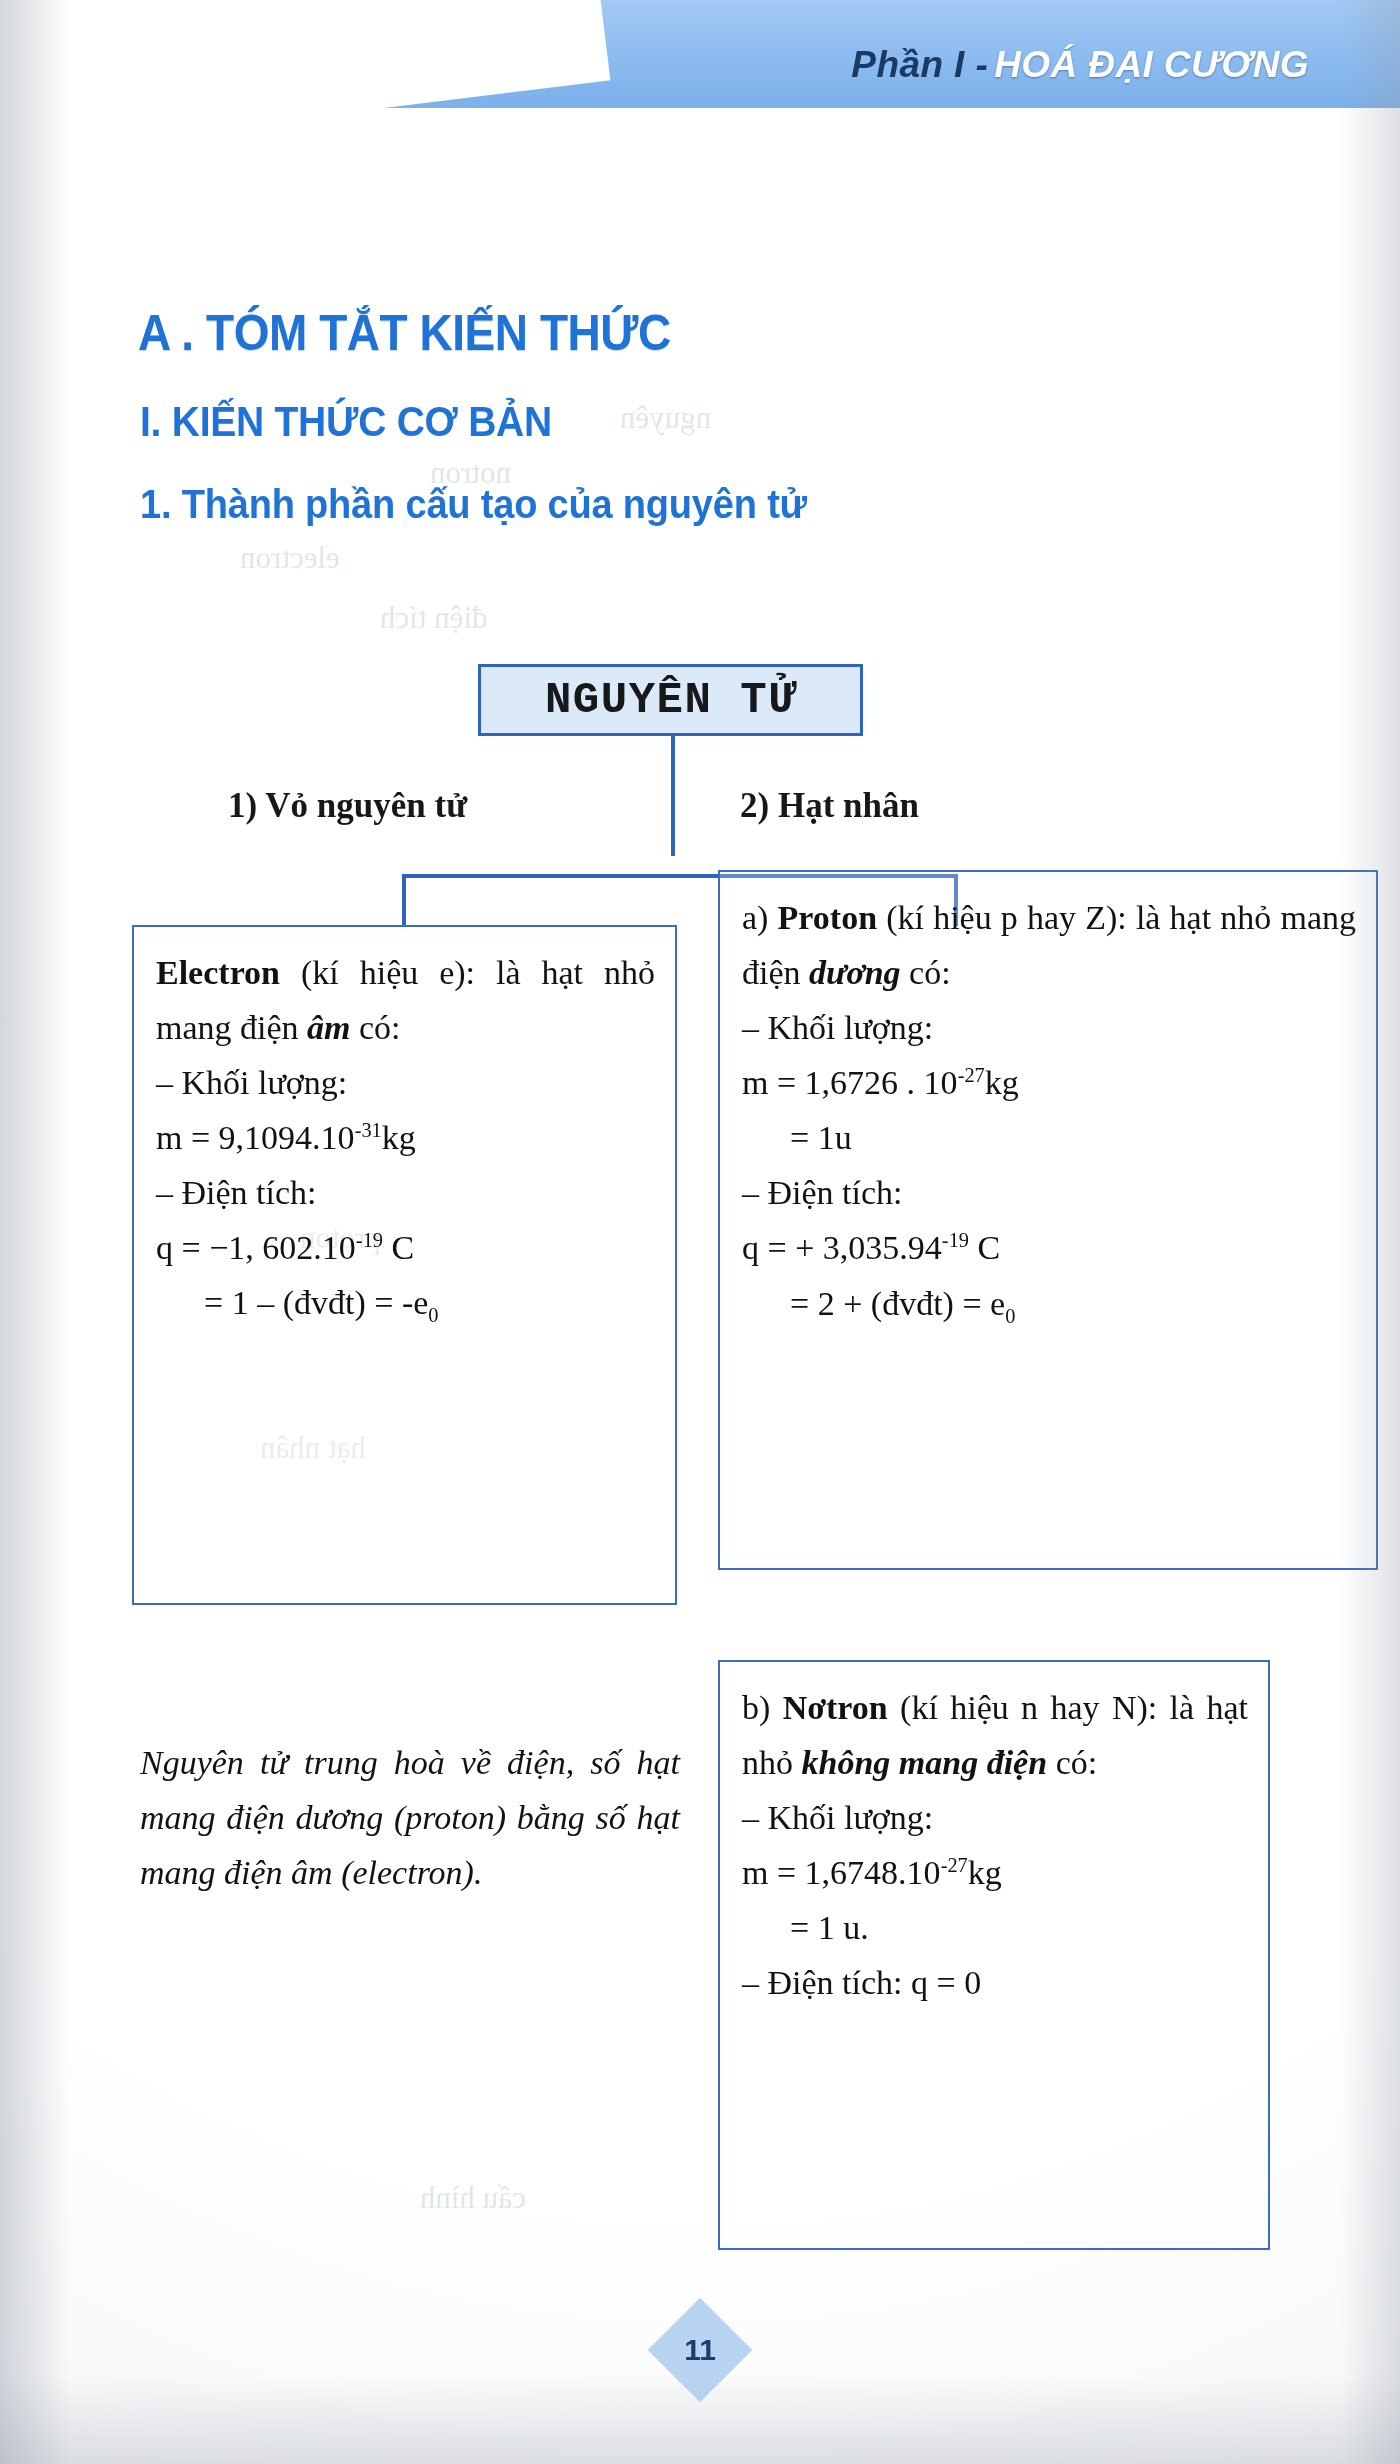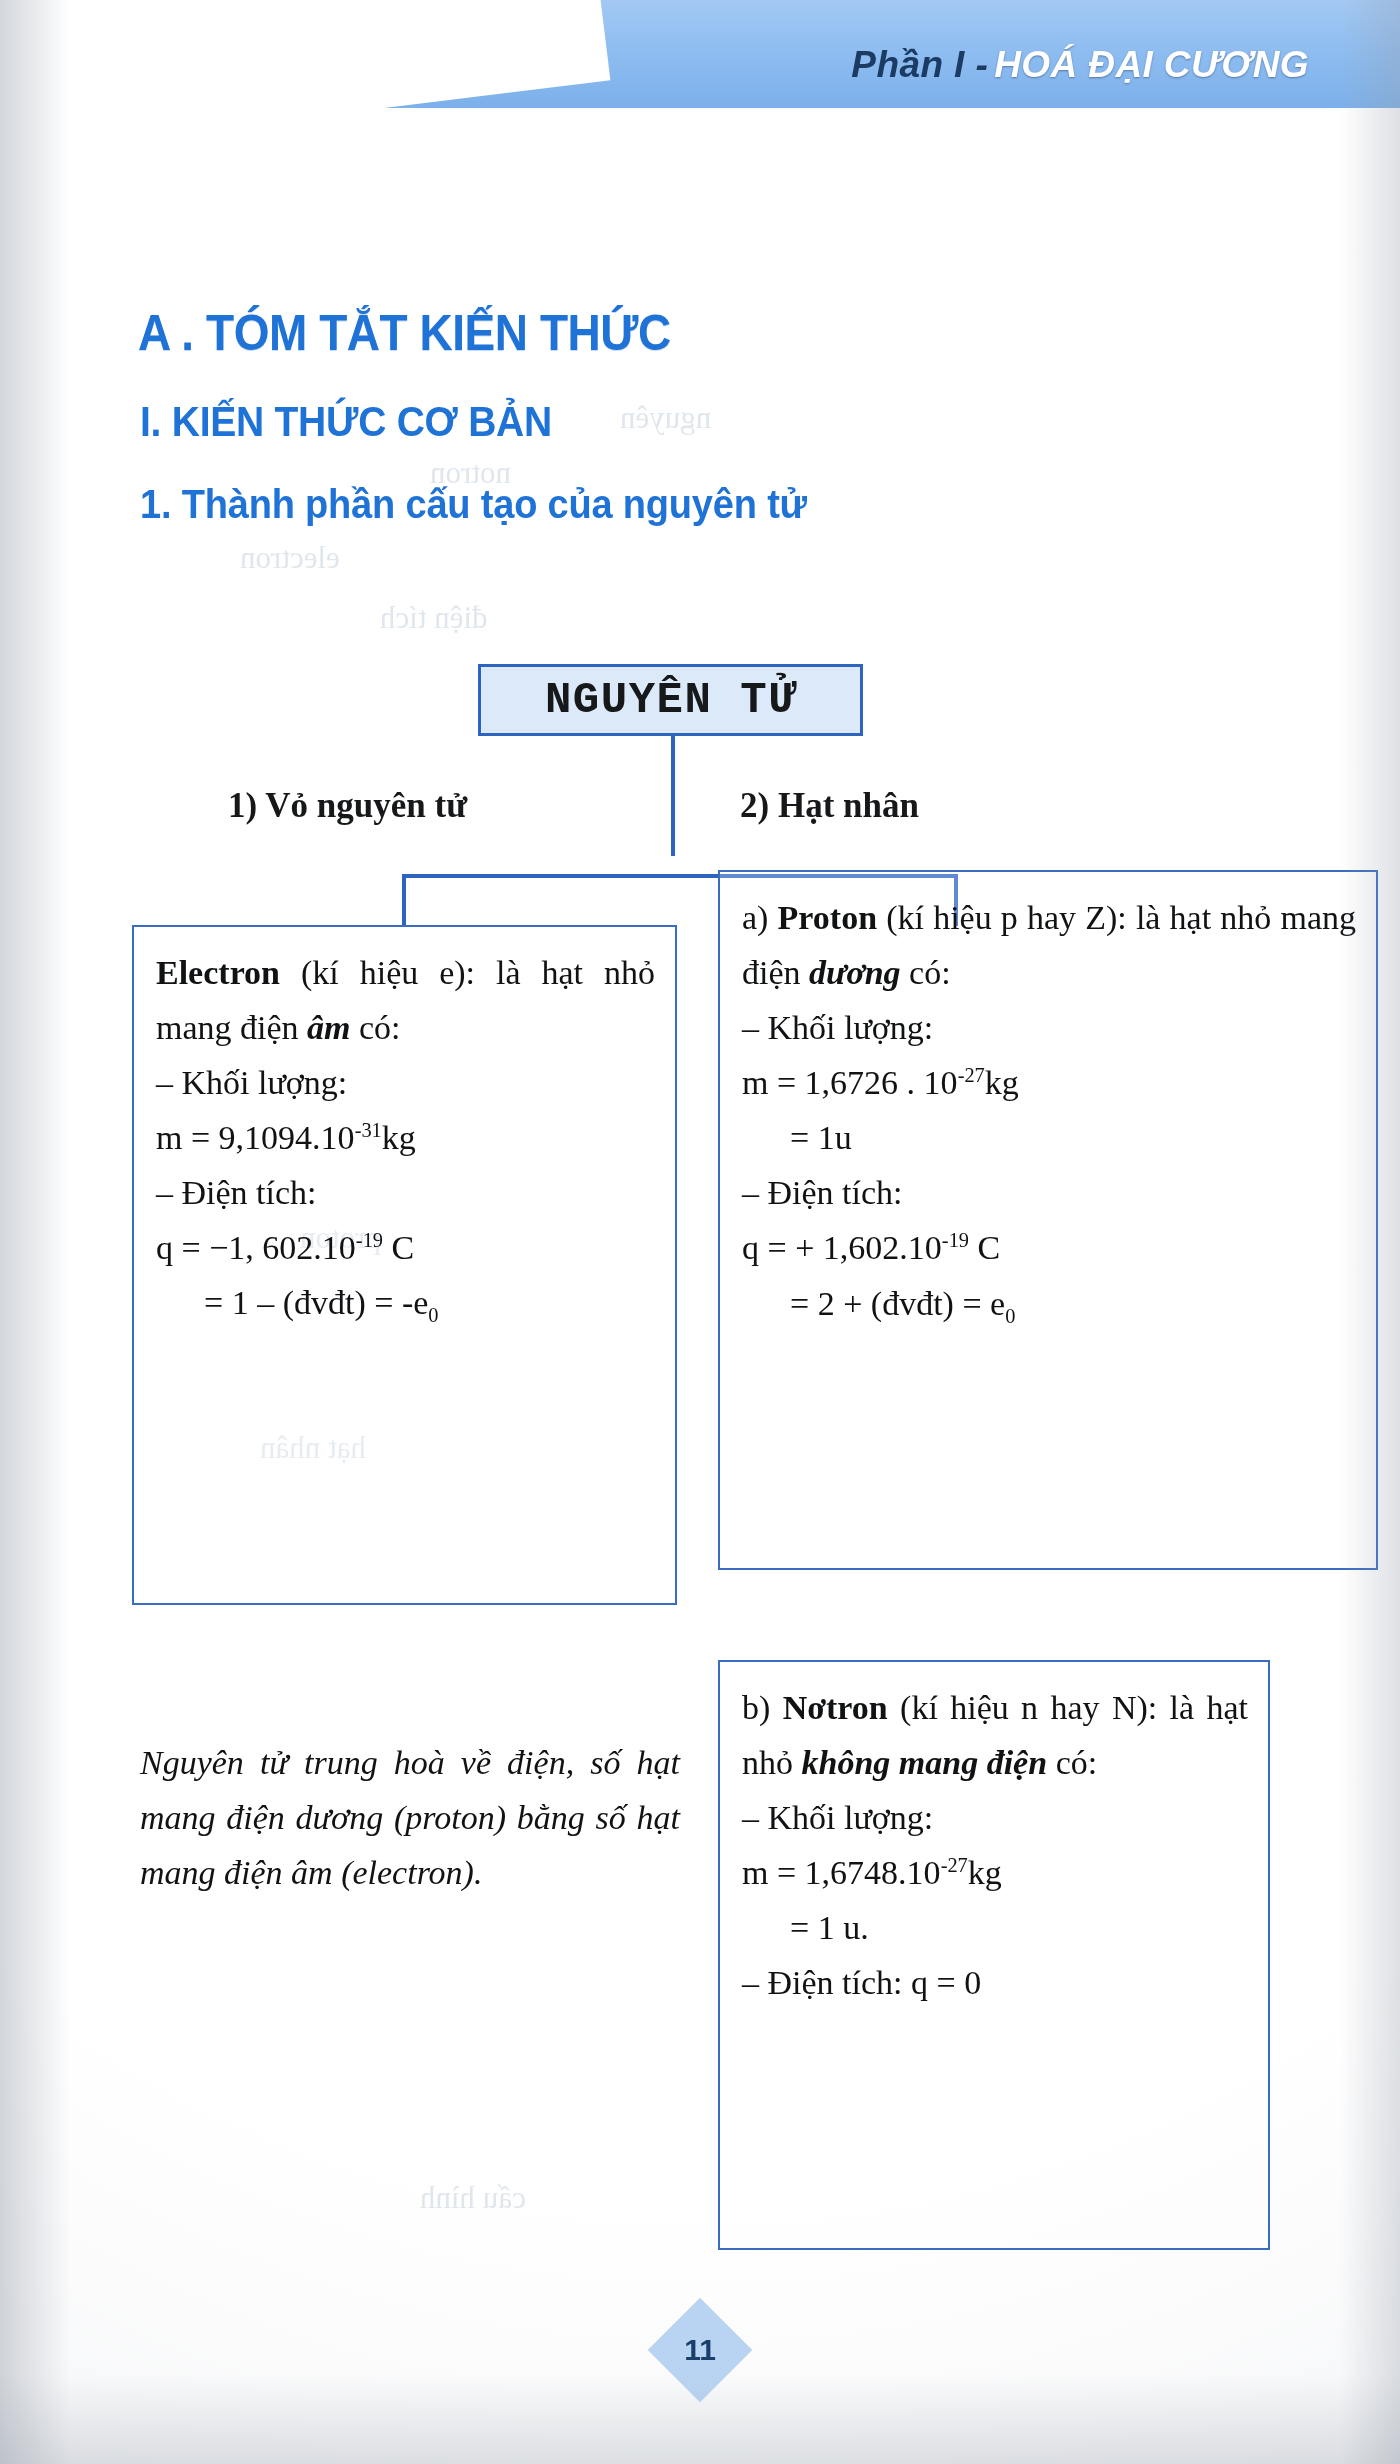--- a/index.html
+++ b/index.html
@@ -244,21 +244,21 @@
   </div>
 
   <div class="cbox" id="box-proton">
     <div class="ctext just">
       <span>a) </span><b>Proton</b><span> (kí hiệu p hay Z): là hạt nhỏ mang điện </span><i>dương</i><span> có:</span>
     </div>
     <div class="ctext">– Khối lượng:</div>
     <div class="ctext"><span>m = 1,6726 . 10</span><sup>-27</sup><span>kg</span></div>
     <div class="ctext"><span class="indent"></span><span>= 1u</span></div>
     <div class="ctext">– Điện tích:</div>
-    <div class="ctext"><span>q = + 1,602.10</span><sup>-19</sup><span> C</span></div>
+    <div class="ctext"><span>q = + 3,035.94</span><sup>-19</sup><span> C</span></div>
     <div class="ctext"><span class="indent"></span><span>= 2 + (đvđt) = e</span><sub>0</sub></div>
   </div>
 
   <div id="para-neutral">Nguyên tử trung hoà về điện, số hạt mang điện dương (proton) bằng số hạt mang điện âm (electron).</div>
 
   <div class="cbox" id="box-notron">
     <div class="ctext just">
       <span>b) </span><b>Nơtron</b><span> (kí hiệu n hay N): là hạt nhỏ </span><i>không mang điện</i><span> có:</span>
     </div>
     <div class="ctext">– Khối lượng:</div>

